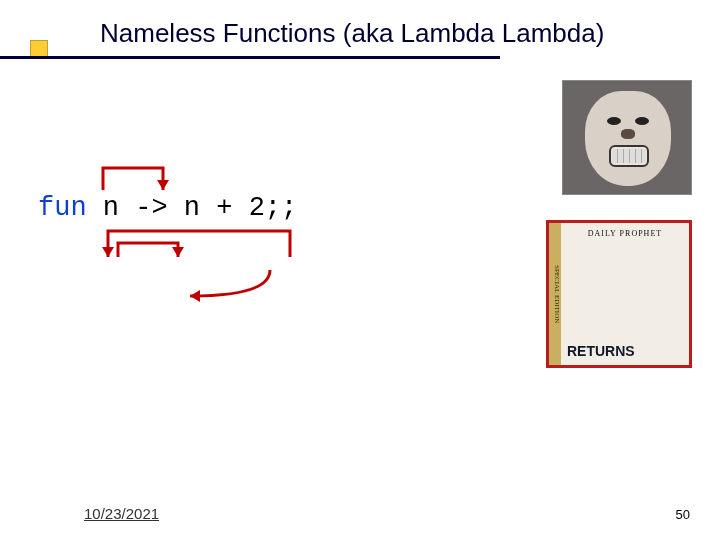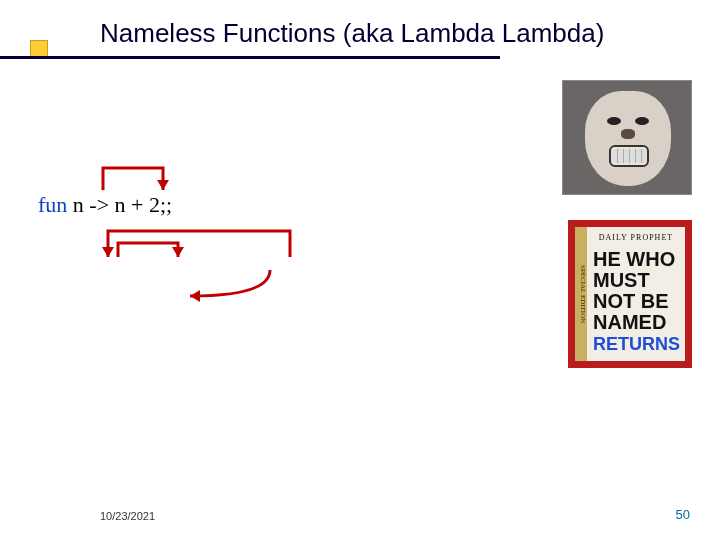--- a/index.html
+++ b/index.html
@@ -32,40 +32,41 @@
     left: 30px;
     width: 18px;
     height: 18px;
     background: #ffcc33;
     border: 1px solid #bba033;
   }
   .content {
     position: absolute;
     top: 190px;
     left: 38px;
-    font-family: Liberation Serif, serif;
-    font-size: 22px;
+    font-family: Liberation Mono, monospace;
+    font-size: 27px;
     color: #000;
     line-height: 1.35;
   }
   .fun-kw { color: #1040cc; }
   .gap { height: 34px; }
   .footer-date {
     position: absolute;
     bottom: 18px;
-    left: 100px;
-    font-size: 11px;
+    left: 84px;
+    font-size: 15px;
     color: #333;
+    text-decoration: underline;
   }
   .footer-page {
     position: absolute;
     bottom: 18px;
     right: 30px;
     font-size: 13px;
-    color: #0369a1;
+    color: #000000;
     padding-left: 27px;
   }
   .img1 {
     position: absolute;
     top: 80px;
     right: 28px;
     width: 130px;
     height: 115px;
     background: #6a6665;
     border: 1px solid #888;
@@ -81,24 +82,24 @@
   .eye.l { left: 44px; }
   .eye.r { left: 72px; }
   .nose { position: absolute; top: 48px; left: 58px; width: 14px; height: 10px; background: #5a4a42; border-radius: 40%; }
   .mouth { position: absolute; top: 64px; left: 46px; width: 40px; height: 22px; background: #e8e4de; border: 2px solid #3a332e; border-radius: 6px; }
   .teeth { position: absolute; top: 68px; left: 49px; width: 34px; height: 14px;
     background: repeating-linear-gradient(90deg,#ddd 0 5px,#aaa 5px 6px); border-radius: 3px; }
   .img2 {
     position: absolute;
     top: 220px;
     right: 28px;
-    width: 124px;
+    width: 146px;
     height: 148px;
     background: #f2eee6;
-    border: 7px solid #b91c1c;
+    border: 3px solid #b91c1c;
     color: #111;
     font-family: Georgia, serif;
   }
   .img2 .strip {
     position: absolute; left: 0; top: 0; width: 12px; height: 100%;
     background: #c9b060;
     writing-mode: vertical-rl;
     font-size: 7px;
     text-align: center;
     color: #402a00;
@@ -110,22 +111,22 @@
   }
   .img2 .headline {
     position: absolute; top: 22px; left: 18px; right: 6px;
     font-weight: 900;
     font-size: 20px;
     line-height: 1.05;
     font-family: Arial Black, Arial, sans-serif;
   }
   .img2 .sub {
     position: absolute; bottom: 6px; left: 18px; right: 6px;
-    font-size: 18px; font-weight: 800;
-    color: #1d4ed8;
+    font-size: 14px; font-weight: 800;
+    color: #0f172a;
     font-family: Arial Black, Arial, sans-serif;
   }
   svg.arrows {
     position: absolute;
     pointer-events: none;
   }
 </style>
 </head>
 <body>
 
@@ -162,18 +163,17 @@
 </svg>
 
 <svg class="arrows" style="top:268px; left:180px;" width="100" height="40">
   <path d="M 90 2 Q 90 28 10 28" fill="none" stroke="#c00000" stroke-width="3"></path>
   <polygon points="10,28 20,22 20,34" fill="#c00000"></polygon>
 </svg>
 
 <div class="img2">
   <div class="strip">SPECIAL EDITION</div>
   <div class="banner">DAILY PROPHET</div>
-  <div class="headline">HE WHO MUST NOT BE NAMED</div>
   <div class="sub">RETURNS</div>
 </div>
 
 <div class="footer-date">10/23/2021</div>
 <div class="footer-page">50</div>
 
 </body></html>

